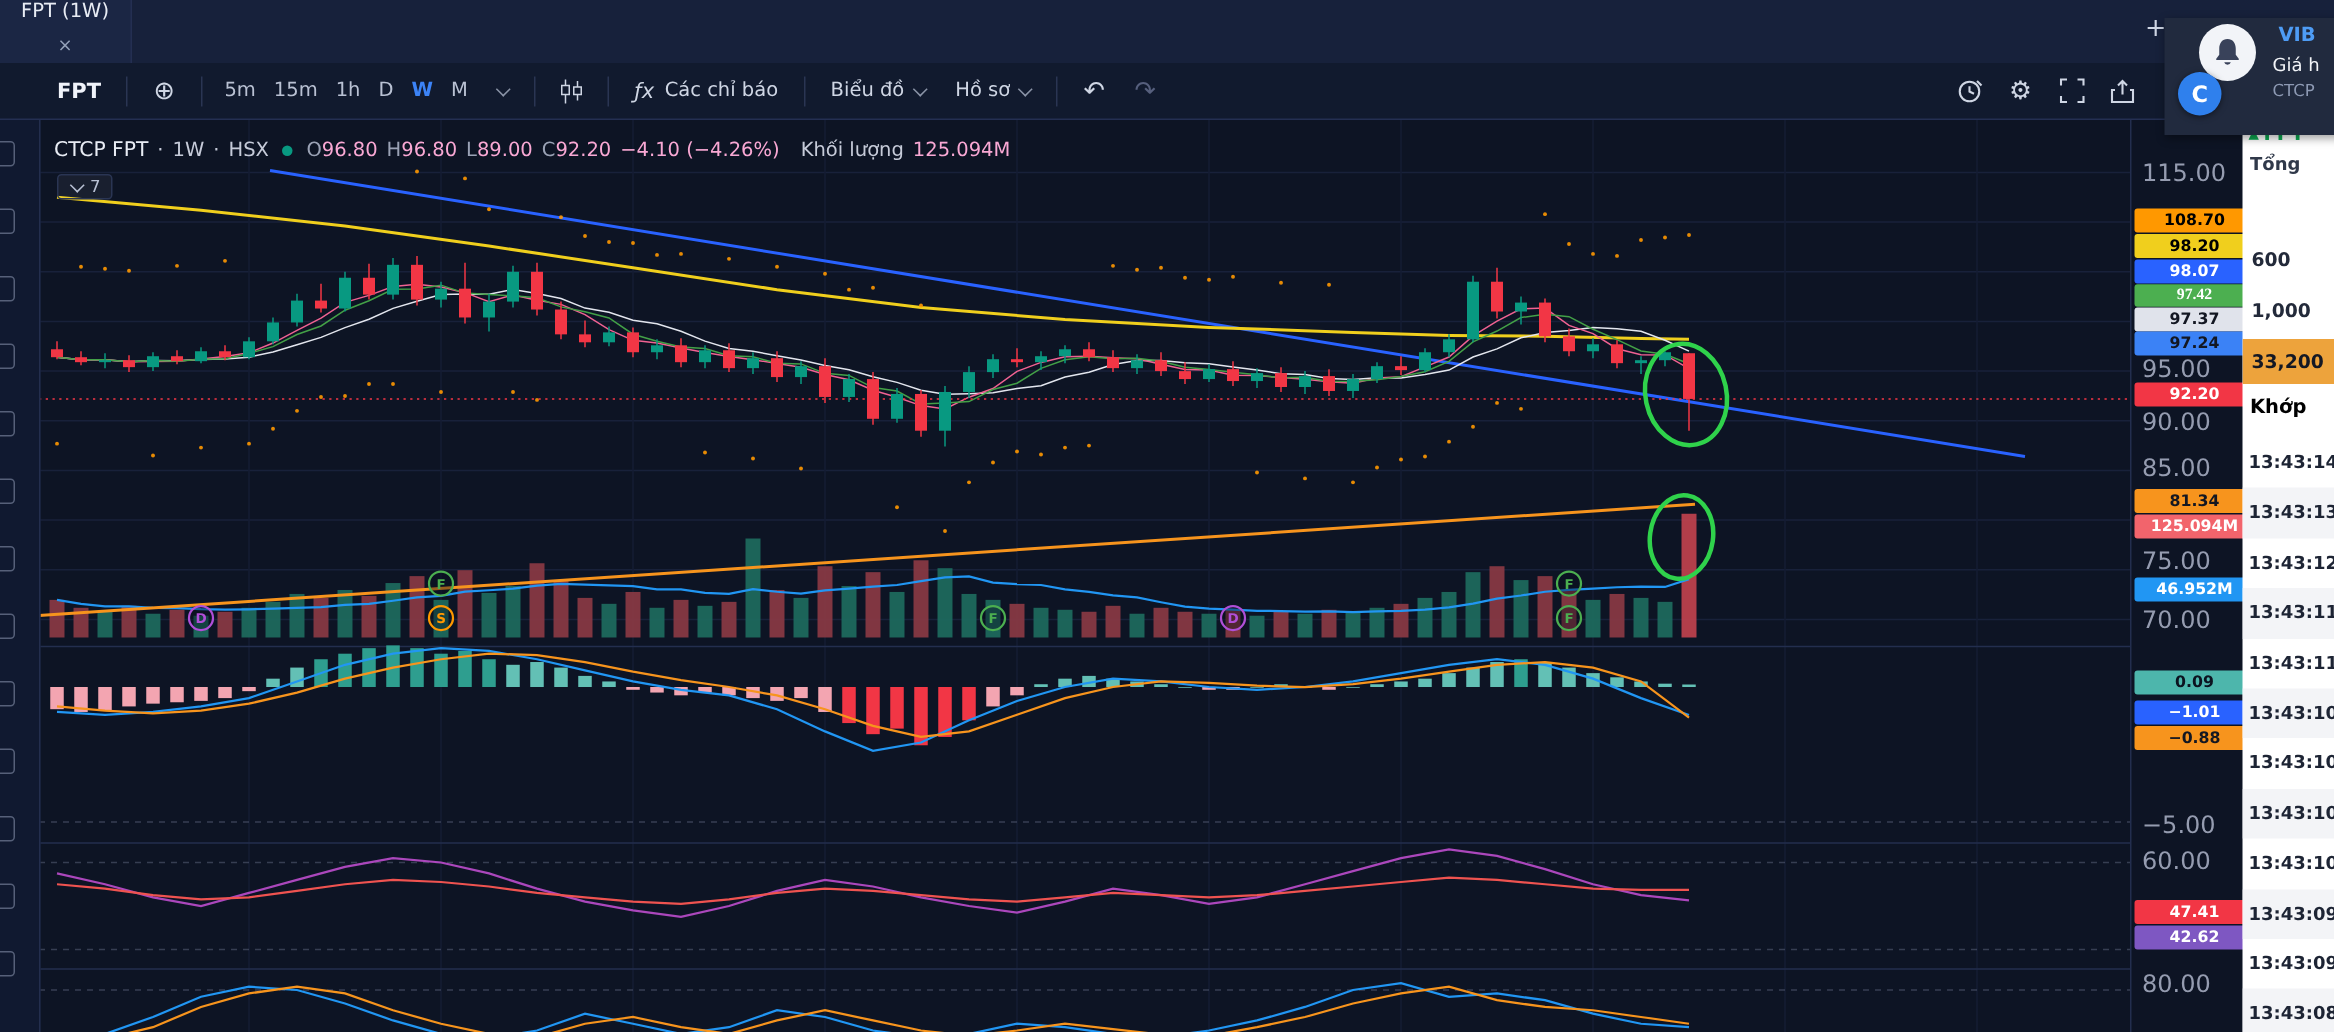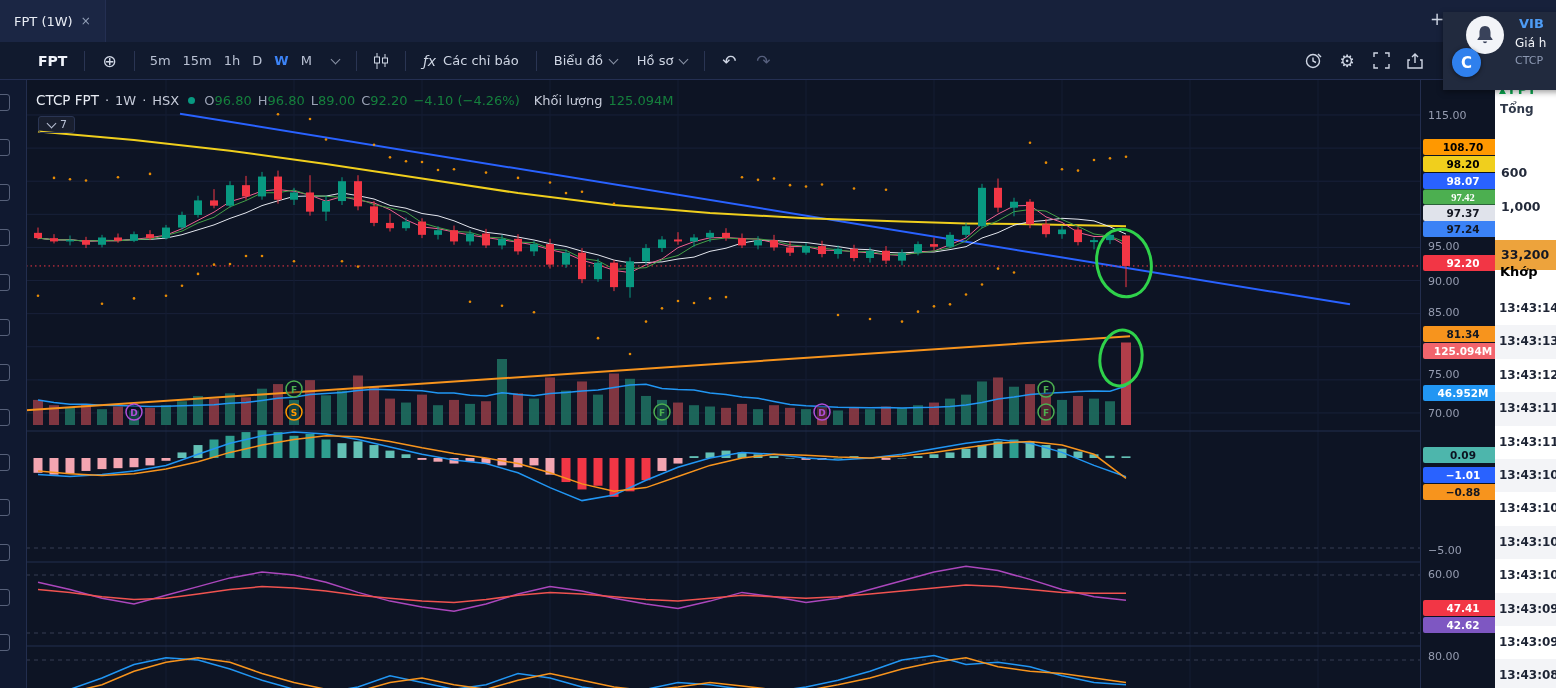--- a/index.html
+++ b/index.html
@@ -4,21 +4,21 @@
 <style>
   html,body{margin:0;padding:0;overflow:hidden;}
   body{width:1556px;height:688px;position:relative;background:#0d1424;
        font-family:"DejaVu Sans","Liberation Sans",sans-serif;color:#d1d4dc;}
   
   #cv{position:absolute;left:0;top:0;width:1556px;height:688px;z-index:0;}
   
   .topbar{position:absolute;left:0;top:0;width:1556px;height:42px;background:#17213b;
           display:flex;align-items:center;z-index:30;}
   .tab{display:flex;align-items:center;gap:8px;height:42px;padding:0 14px;background:#1b2644;
-       border-right:1px solid #242f52;font-size:13px;color:#e8ecf4;}
+       border-right:1px solid #242f52;font-size:13px;color:#e8ecf4;flex-direction:column;}
   .tabx{color:#93a0b8;font-size:12px;cursor:pointer;}
   .addtab{position:absolute;left:1430px;top:9px;font-size:17px;color:#cfd6e4;}
   
   .toolbar{position:absolute;left:0;top:42px;width:1556px;height:38px;background:#111a2e;
            border-bottom:1px solid #242f52;display:flex;align-items:center;gap:4px;
            padding:0 126px 0 30px;box-sizing:border-box;z-index:25;font-size:13px;}
   .tb-item{padding:4px 8px;border-radius:4px;color:#cfd6e4;white-space:nowrap;display:flex;
            align-items:center;gap:5px;}
   .tb-item.sym{font-weight:bold;color:#f0f3fa;font-size:14px;}
   .tb-item.tf{padding:4px 6px;color:#b9c1d3;}
@@ -36,28 +36,28 @@
             border-right:1px solid #232e4e;z-index:20;}
   .ls-icon{position:absolute;left:-7px;width:15px;height:15px;border:1.5px solid #6e7892;
            border-radius:3px;opacity:.75;}
   
   .legend{position:absolute;left:36px;top:92px;z-index:10;font-size:13px;display:flex;
           align-items:center;gap:6px;white-space:nowrap;}
   .lg-name{color:#e8ecf4;font-size:13.5px;}
   .lg-dim{color:#c6cbd9;}
   .lg-dot{width:7px;height:7px;border-radius:50%;background:#089981;margin:0 3px;}
   .lg-k{color:#9aa2b5;}
-  .lg-v{color:#15803d;text-align:center;}
+  .lg-v{color:#f9a8d4;text-align:center;}
   .collapse-pill{position:absolute;left:38px;top:116px;z-index:10;background:rgba(255,255,255,.05);
           border:1px solid #2a3553;border-radius:3px;color:#b8c0d4;font-size:11px;
           padding:1px 7px;display:flex;align-items:center;gap:5px;}
   
   .axis{position:absolute;left:1420px;top:80px;width:75px;height:608px;background:#0d1424;
         border-left:1px solid #232e4e;z-index:15;}
-  .ax-label{position:absolute;left:7px;font-size:11px;color:#959cb0;transform:translateY(-50%);}
+  .ax-label{position:absolute;left:7px;font-size:16px;color:#959cb0;transform:translateY(-50%);}
   .ax-tag{position:absolute;left:2px;width:80px;box-sizing:border-box;font-size:10.5px;
           font-weight:bold;padding:2px 3px;border-radius:2px;text-align:center;
           transform:translateY(-50%);}
   
   .panel{position:absolute;left:1495px;top:0;width:61px;height:688px;background:#ffffff;
          z-index:20;color:#1c2230;overflow:hidden;}
   .p-sym{position:absolute;top:82px;left:4px;font-size:13px;font-weight:bold;color:#0ca750;
          display:flex;align-items:center;gap:3px;}
   .p-sym .up{color:#0ca750;font-size:9px;}
   .p-total{position:absolute;top:102px;left:5px;font-size:12px;color:#30394a;font-weight:bold;}
@@ -642,21 +642,21 @@
 
 <div class="panel">
   <div class="p-sym">
     <span class="up">▲</span>
     <span>FPT</span>
   </div>
   <div class="p-total">Tổng</div>
   <div id="p-values">
       <div class="p-val" style="top: 158px;">600</div>
       <div class="p-val" style="top: 192px;">1,000</div>
-      <div class="p-val hl" style="top: 240px;">33,200</div>
+      <div class="p-val hl" style="top: 226px;">33,200</div>
     </div>
   <div class="p-khop">Khớp</div>
   <div class="p-times" id="p-times">
       <div class="p-time">13:43:14</div>
       <div class="p-time alt">13:43:13</div>
       <div class="p-time">13:43:12</div>
       <div class="p-time alt">13:43:11</div>
       <div class="p-time">13:43:11</div>
       <div class="p-time alt">13:43:10</div>
       <div class="p-time">13:43:10</div>

